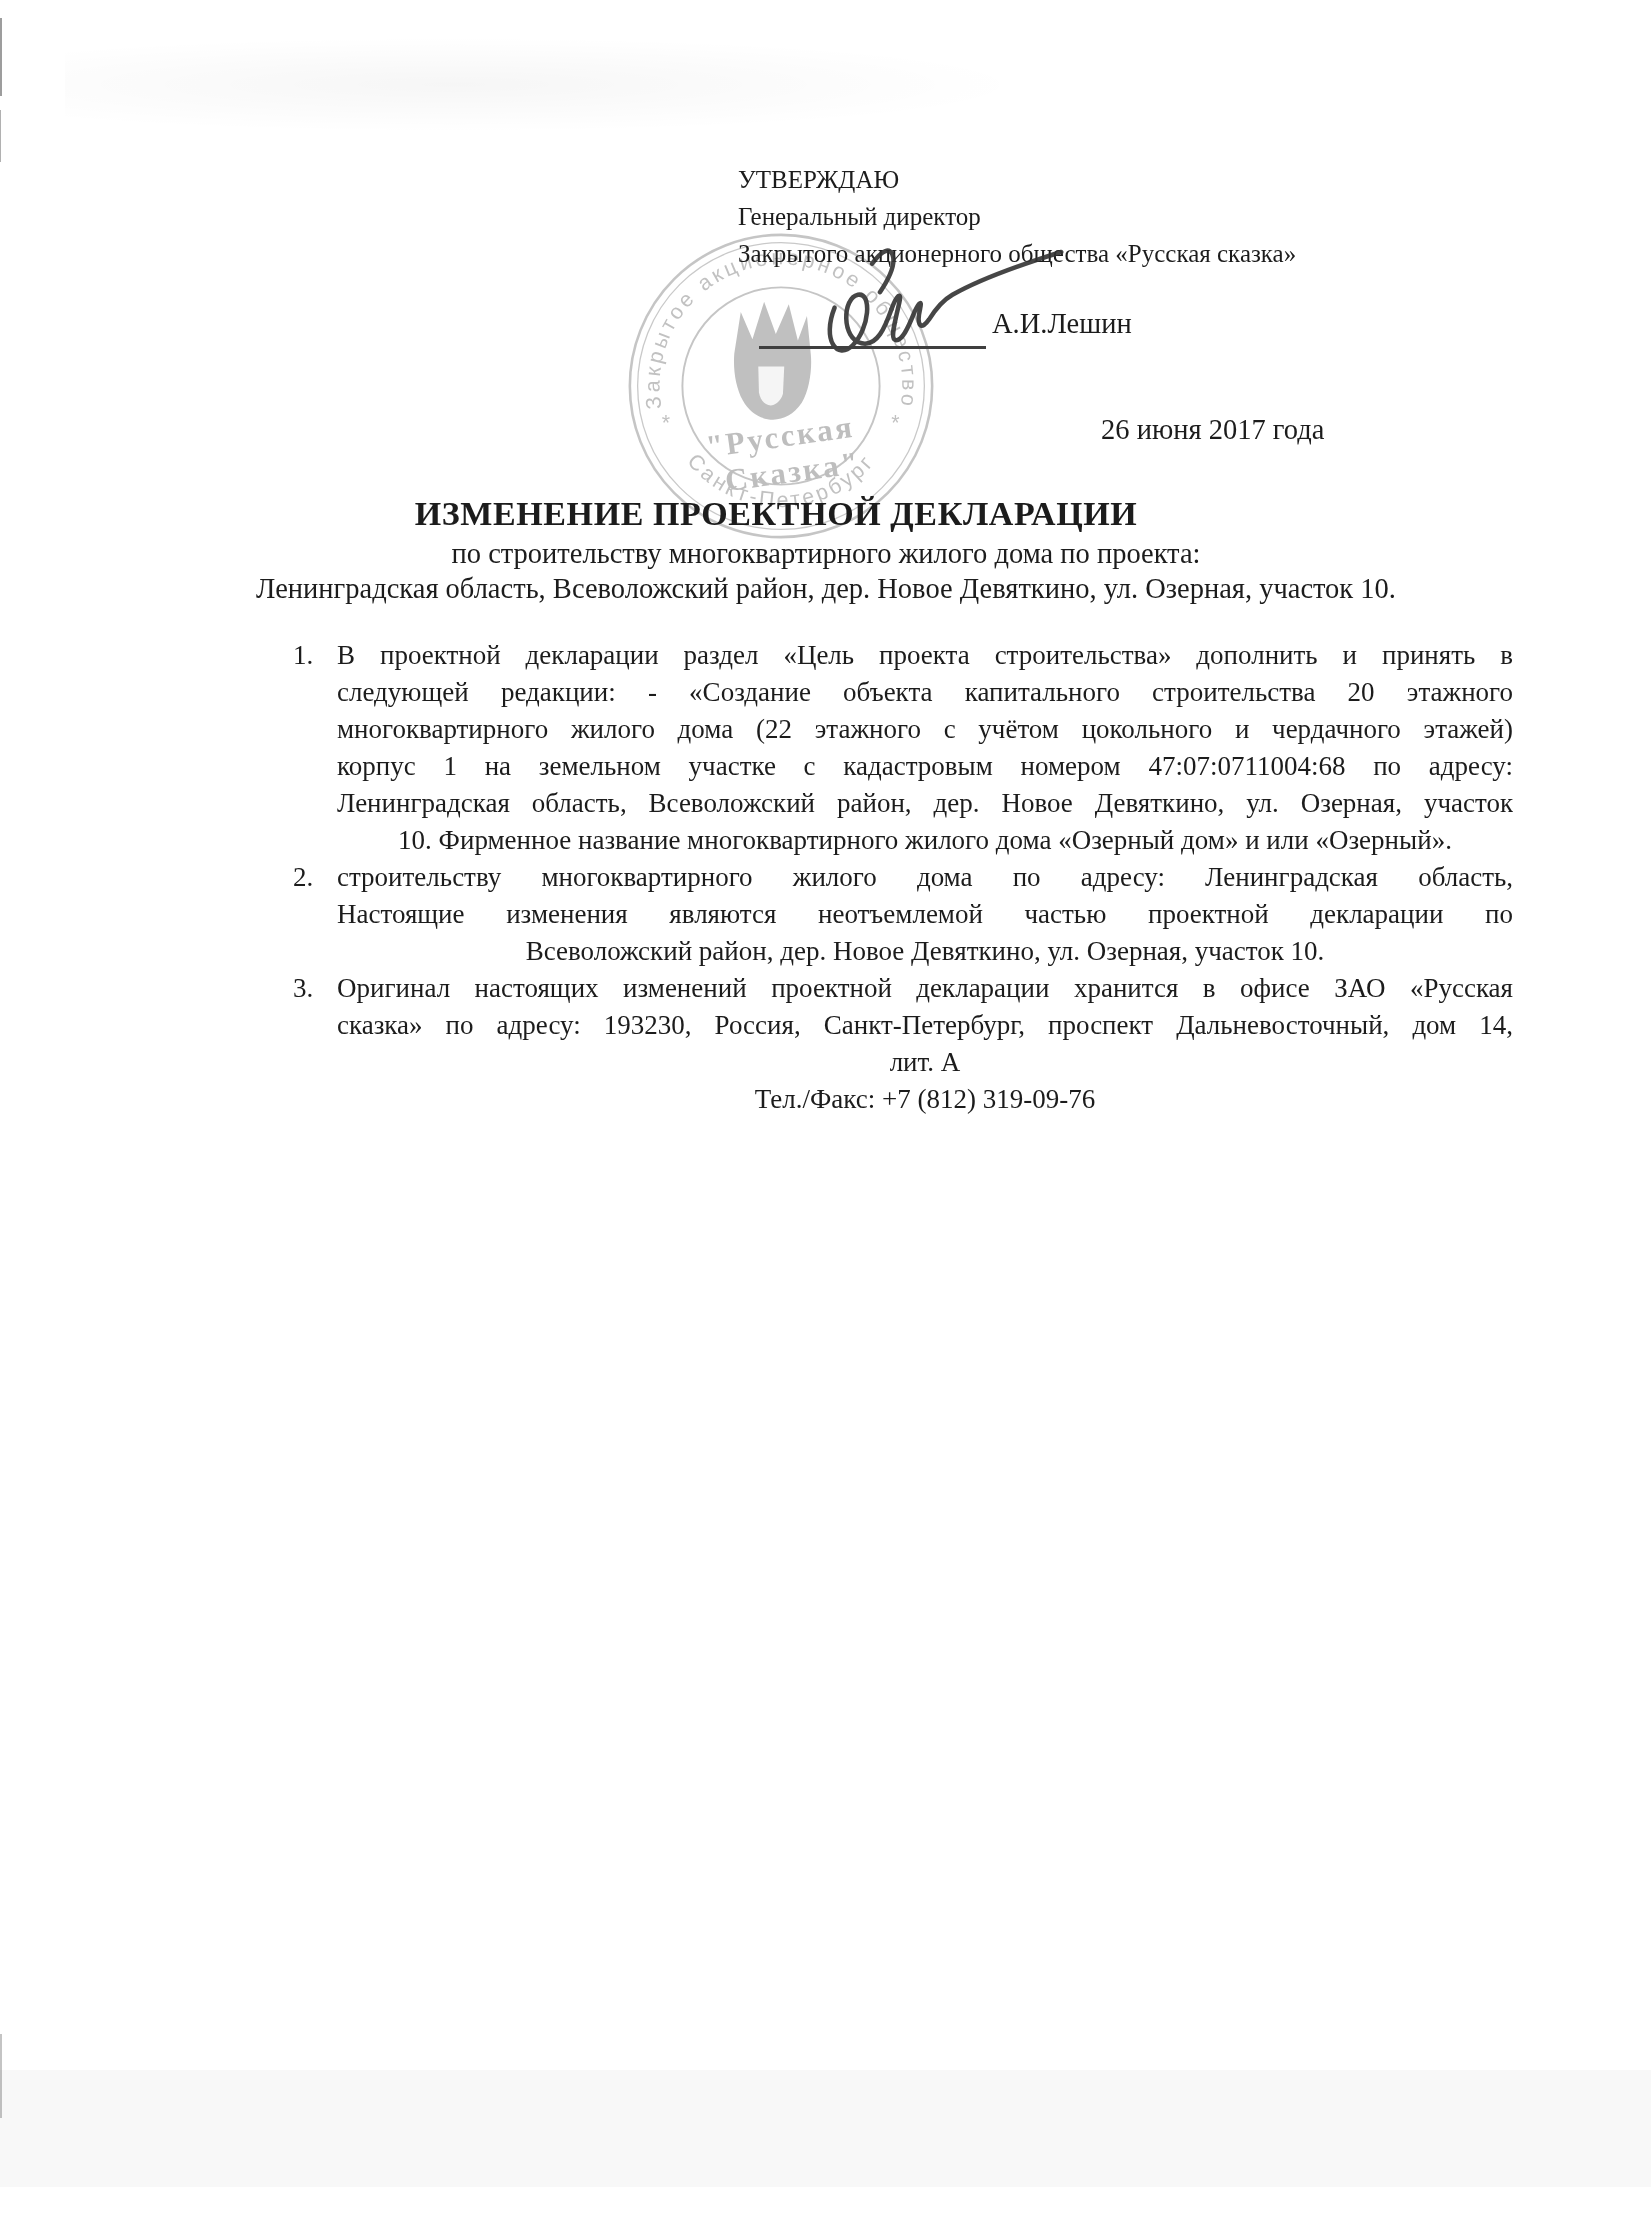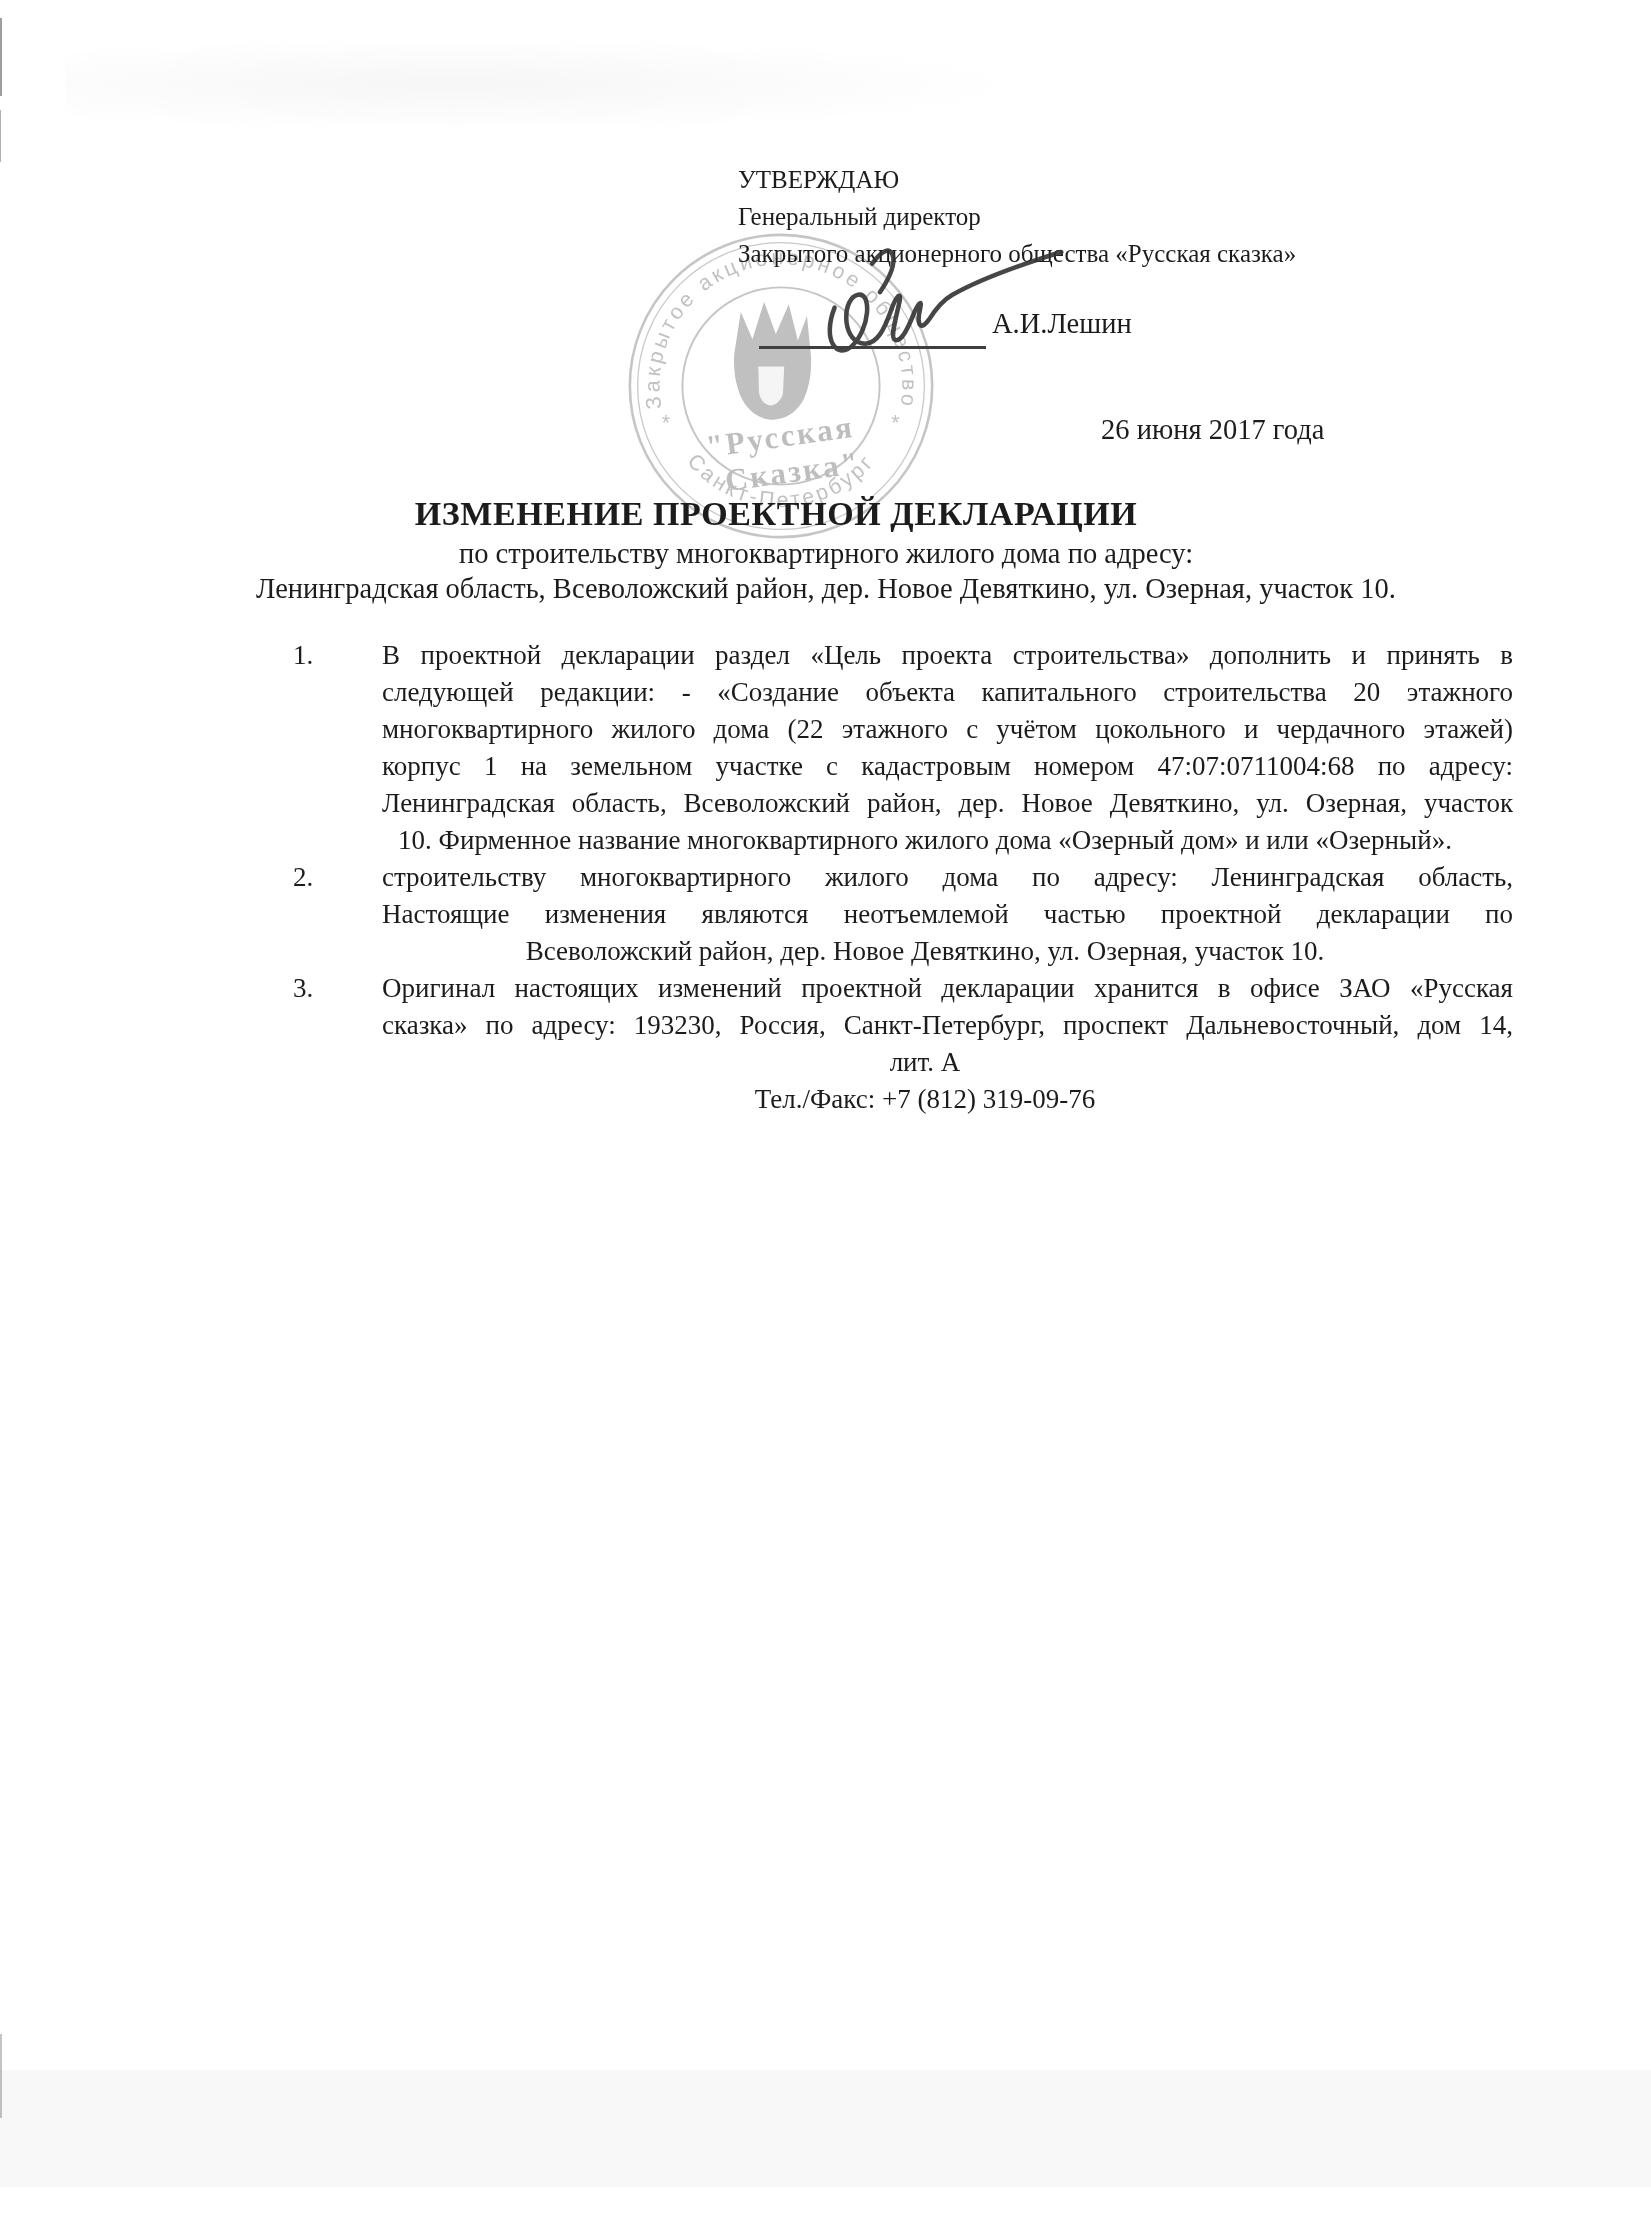--- a/index.html
+++ b/index.html
@@ -34,21 +34,21 @@
     font-size:28.5px;white-space:nowrap;}
   .doc-address{position:absolute;left:0;top:573px;width:1652px;text-align:center;
     font-size:28.5px;white-space:nowrap;}
 
   
   .list{position:absolute;left:293px;top:637px;width:1224px;font-size:27px;}
   .item{position:relative;}
   .item .num{position:absolute;left:0;top:0;width:41px;line-height:37px;}
   .item .lines{margin-left:44px;width:1176px;}
   .tline{height:37px;line-height:37px;overflow:hidden;}
-  .jline{text-align:justify;text-align-last:justify;margin-left:45px;}
+  .jline{text-align:justify;text-align-last:justify;}
   .pline{text-align:center;}
 
   
   .stamp{position:absolute;left:624px;top:229px;width:314px;height:314px;}
   .stamp svg{width:100%;height:100%;}
   .stamp-ring-text{font-family:"Liberation Sans",sans-serif;font-size:33px;letter-spacing:5px;fill:#8f8f8f;}
   .stamp-name{font-family:"Liberation Serif",serif;font-weight:bold;font-size:48px;letter-spacing:4px;fill:#8a8a8a;}
 
   
   .signature{position:absolute;left:810px;top:230px;width:259px;height:149px;}
@@ -108,21 +108,21 @@
         <path d="M96,52 C112,30 124,26 128,40 C132,54 120,78 108,96"></path>
       </g>
     </svg>
   </div>
   <div class="sig-line"></div>
   <div class="signer-name">А.И.Лешин</div>
 
   <div class="doc-date">26 июня 2017 года</div>
 
   <div class="doc-title">ИЗМЕНЕНИЕ ПРОЕКТНОЙ ДЕКЛАРАЦИИ</div>
-  <div class="doc-subtitle">по строительству многоквартирного жилого дома по адресу:</div>
+  <div class="doc-subtitle">по строительству многоквартирного жилого дома по проекта:</div>
   <div class="doc-address">Ленинградская область, Всеволожский район, дер. Новое Девяткино, ул. Озерная, участок 10.</div>
 
   <div class="list">
 
     <div class="item">
       <div class="num">1.</div>
       <div class="lines">
         <div class="tline jline">В проектной декларации раздел «Цель проекта строительства» дополнить и принять в</div>
         <div class="tline jline">следующей редакции: - «Создание объекта капитального строительства 20 этажного</div>
         <div class="tline jline">многоквартирного жилого дома (22 этажного с учётом цокольного и чердачного этажей)</div>

